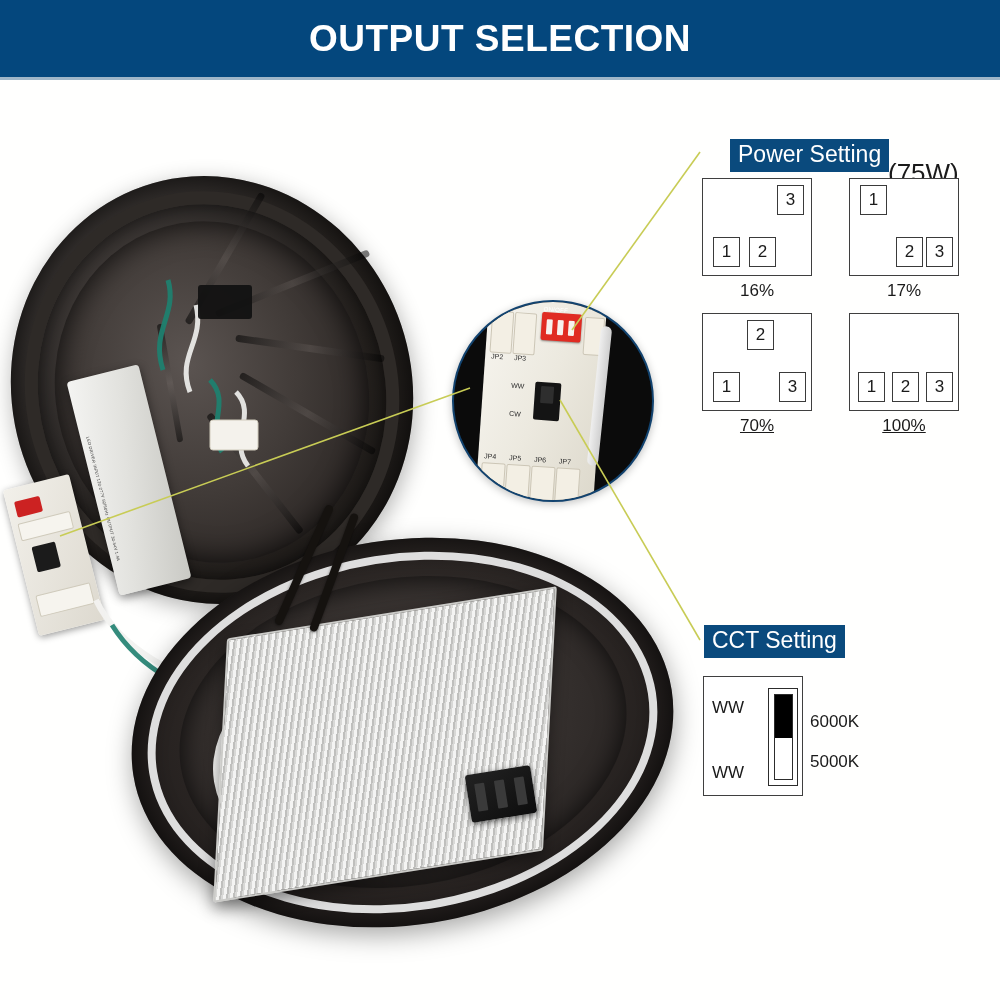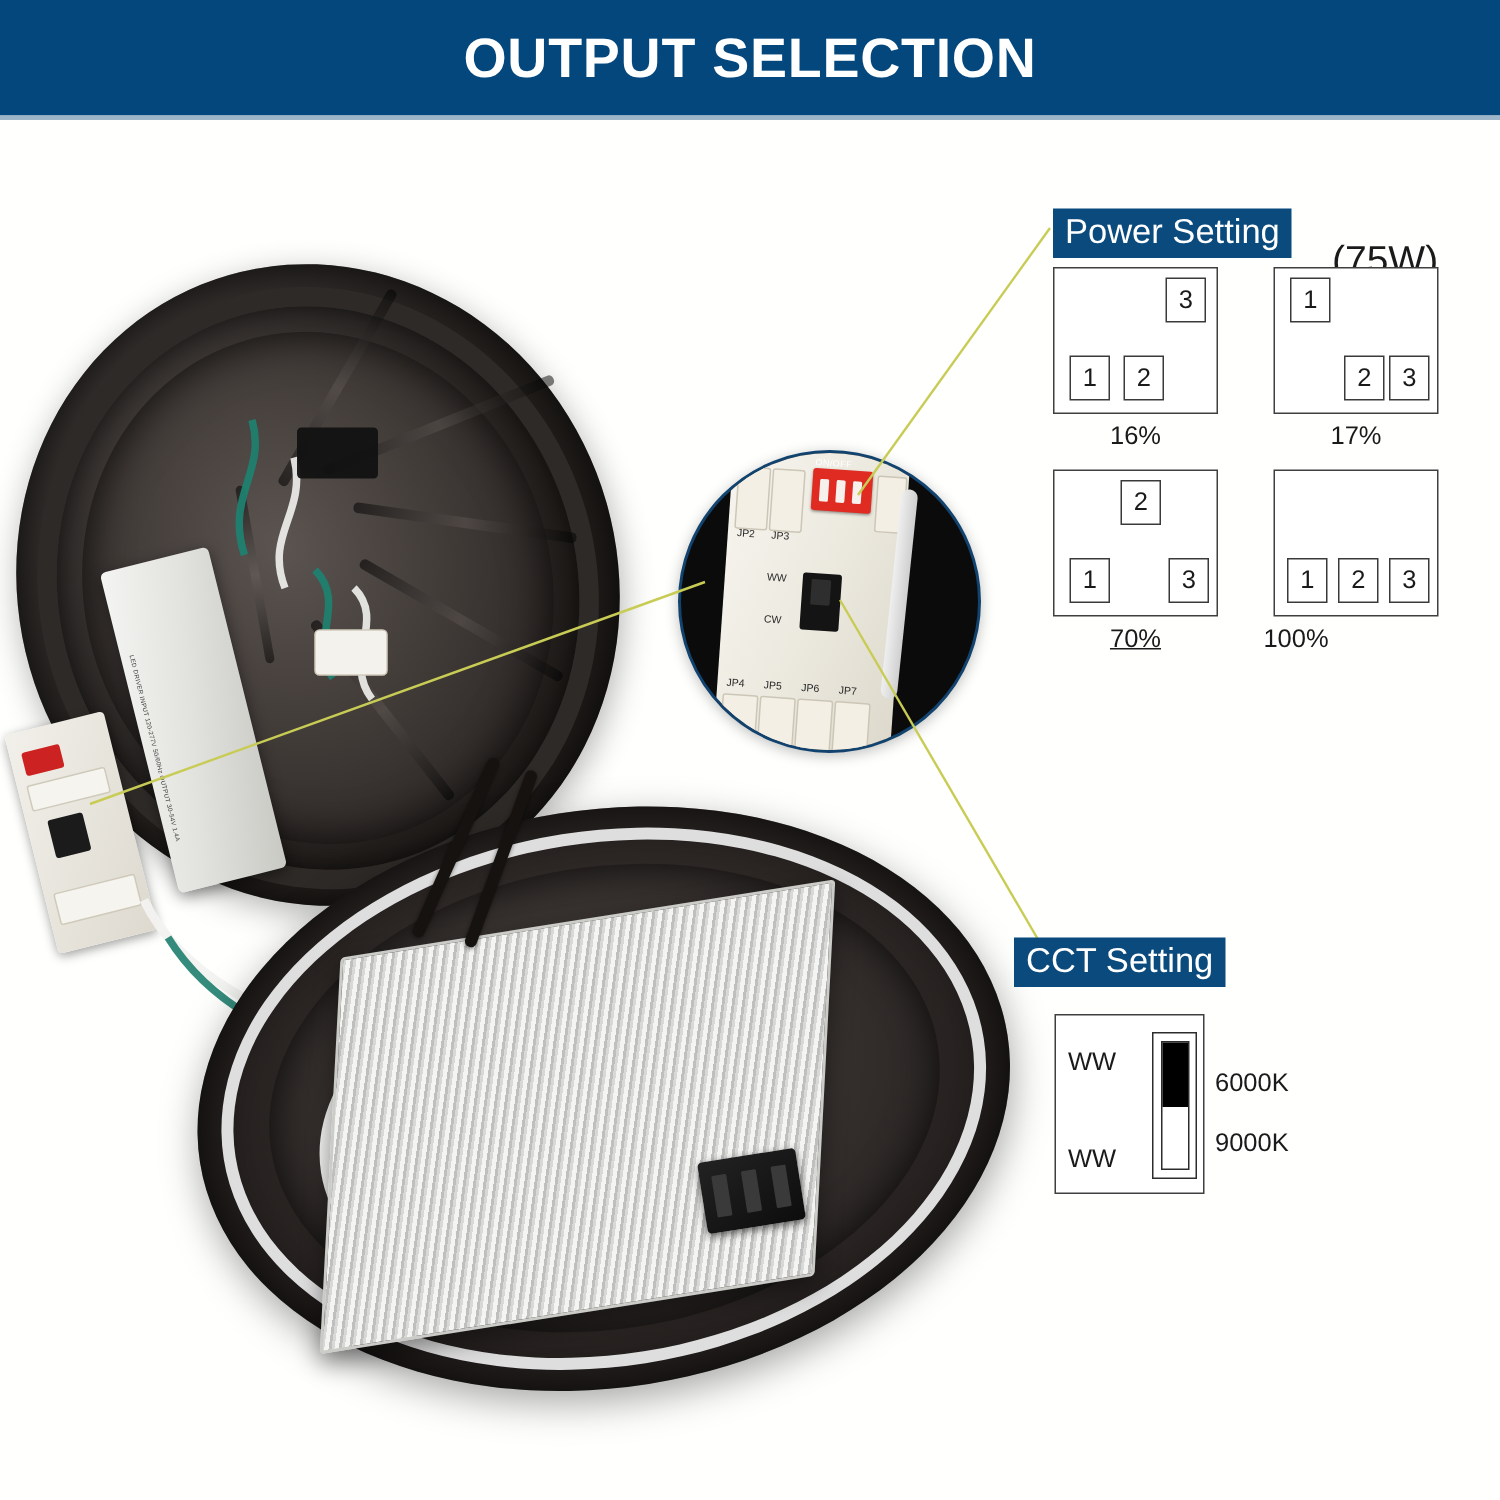--- a/index.html
+++ b/index.html
@@ -305,20 +305,21 @@
 
   
   .section-label {
     position: absolute;
     background: #0a4a7d;
     color: #ffffff;
     font-size: 23px;
     padding: 2px 8px 4px 8px;
     font-family: "Liberation Sans", sans-serif;
     white-space: nowrap;
+    margin-left: 28px;
   }
   .power-label { left: 702px; top: 139px; }
   .cct-label   { left: 676px; top: 625px; }
   .watt-note {
     position: absolute;
     left: 888px; top: 158px;
     font-size: 26px;
     color: #1a1a1a;
     font-family: Liberation Sans, sans-serif;
   }
@@ -524,24 +525,24 @@
   <div class="dip-sw" style="left:10px;top:58px;">1</div>
   <div class="dip-sw" style="left:76px;top:58px;">3</div>
 </div>
 <div class="dip-caption" style="left:702px;top:416px;text-decoration:underline;">70%</div>
 
 <div class="dip-diagram" style="left:849px;top:313px;">
   <div class="dip-sw" style="left:8px;top:58px;">1</div>
   <div class="dip-sw" style="left:42px;top:58px;">2</div>
   <div class="dip-sw" style="left:76px;top:58px;">3</div>
 </div>
-<div class="dip-caption" style="left:809px;top:416px;">100%</div>
+<div class="dip-caption" style="left:849px;top:416px;text-decoration:underline;">100%</div>
 
 <div class="section-label cct-label">CCT Setting</div>
 
 <div class="cct-box"></div>
 <div class="cct-ww-top">WW</div>
 <div class="cct-ww-bottom">WW</div>
 <div class="cct-switch-outer"></div>
 <div class="cct-switch-track"></div>
 <div class="cct-switch-knob"></div>
 <div class="cct-temp cct-4000">6000K</div>
-<div class="cct-temp cct-5000">9000K</div>
+<div class="cct-temp cct-5000">5000K</div>
 
 </body></html>

